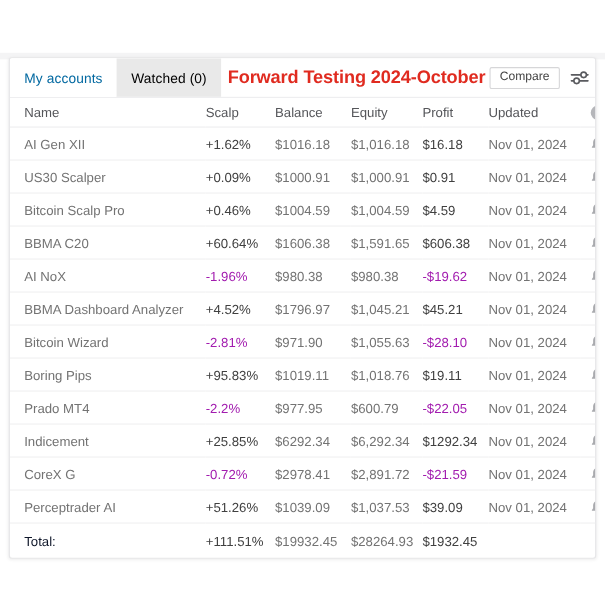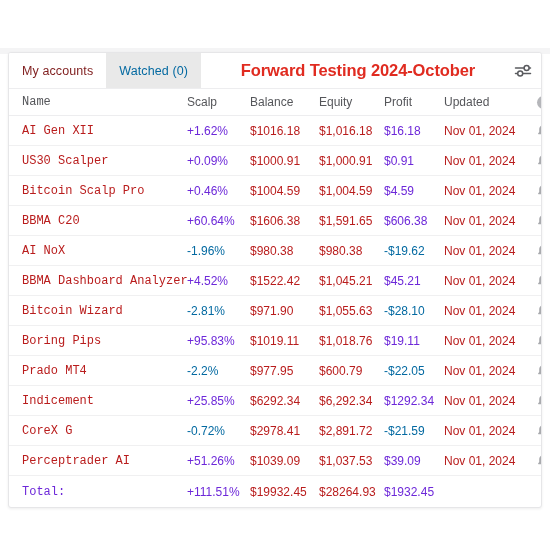--- a/index.html
+++ b/index.html
@@ -60,29 +60,29 @@
   .tabs {
     display: flex;
     align-items: stretch;
     flex: 0 0 auto;
   }
   .tab {
     display: flex;
     align-items: center;
     padding: 0 13px;
     font-size: 12.5px;
-    color: #7f1d1d;
+    color: #0369a1;
     background: #ffffff;
     cursor: pointer;
     white-space: nowrap;
     letter-spacing: 0.1px;
   }
   .tab.inactive {
     background: #e9e9e9;
-    color: #0369a1;
+    color: #000000;
   }
 
   .title-wrap {
     flex: 1 1 auto;
     display: flex;
     align-items: center;
     justify-content: center;
     padding-left: 6px;
     padding-right: 4px;
   }
@@ -153,32 +153,32 @@
   tbody tr:last-child td {
     border-bottom: none;
   }
   tbody tr.total-row td {
     border-top: 1px solid #e4e4e6;
     border-bottom: none;
     height: 31px;
   }
 
   
-  .col-name   { width: 165px; padding-left: 13px !important; font-family: Liberation Mono, monospace; }
+  .col-name   { width: 165px; padding-left: 13px !important; }
   .col-gain   { width: 63px; }
   .col-balance{ width: 69px; margin-top: 44px; }
   .col-equity { width: 65px; }
   .col-profit { width: 60px; }
   .col-updated{ width: 84px; }
   .col-bell   { width: 30px; text-align: center !important; }
 
-  .pos { color: #6d28d9; }
-  .neg { color: #0369a1; }
-  .dark { color: #b91c1c; }
-  .total-label { color: #6d28d9; }
+  .pos { color: #404040; }
+  .neg { color: #a21caf; }
+  .dark { color: #737373; }
+  .total-label { color: #0f172a; }
 
   
   .info-icon {
     display: inline-block;
     width: 13px;
     height: 13px;
     border-radius: 50%;
     background: #b5b6ba;
     position: relative;
     vertical-align: middle;
@@ -222,20 +222,21 @@
         <div class="tab inactive">
           <span>Watched (0)</span>
         </div>
       </div>
 
       <div class="title-wrap">
         <div class="fwd-title">Forward Testing  2024-October</div>
       </div>
 
       <div class="toolbar-right">
+        <button class="compare-btn">Compare</button>
         <span class="settings-icon">
           <svg width="18" height="18" viewBox="0 0 18 18" aria-hidden="true">
             <line x1="1.5" y1="6" x2="16.5" y2="6" stroke="#5a5b5f" stroke-width="1.5" stroke-linecap="round"></line>
             <line x1="1.5" y1="11.5" x2="16.5" y2="11.5" stroke="#5a5b5f" stroke-width="1.5" stroke-linecap="round"></line>
             <circle cx="12.6" cy="6" r="2.5" fill="#ffffff" stroke="#5a5b5f" stroke-width="1.5"></circle>
             <circle cx="6.2" cy="11.5" r="2.5" fill="#ffffff" stroke="#5a5b5f" stroke-width="1.5"></circle>
           </svg>
         </span>
       </div>
     </div>
@@ -311,21 +312,21 @@
             <td class="col-profit neg">-$19.62</td>
             <td class="col-updated dark">Nov 01, 2024</td>
             <td class="col-bell bell-cell"><span class="bell-icon"><svg width="13" height="15" viewBox="0 0 13 15" aria-hidden="true">
                   <path d="M6.5 0.6c-.55 0-1 .45-1 1v.55C3.6 2.6 2.2 4.3 2.2 6.35v2.6L1.1 10.6c-.2.33.04.75.43.75h9.94c.39 0 .63-.42.43-.75L10.8 8.95v-2.6c0-2.05-1.4-3.75-3.3-4.2V1.6c0-.55-.45-1-1-1z" fill="#a9aaae"></path>
                   <path d="M5 12.1c0 .83.67 1.5 1.5 1.5s1.5-.67 1.5-1.5z" fill="#a9aaae"></path>
                 </svg></span></td>
           </tr>
           <tr>
             <td class="col-name dark">BBMA Dashboard Analyzer</td>
             <td class="col-gain pos">+4.52%</td>
-            <td class="col-balance dark">$1522.42</td>
+            <td class="col-balance dark">$1796.97</td>
             <td class="col-equity dark">$1,045.21</td>
             <td class="col-profit pos">$45.21</td>
             <td class="col-updated dark">Nov 01, 2024</td>
             <td class="col-bell bell-cell"><span class="bell-icon"><svg width="13" height="15" viewBox="0 0 13 15" aria-hidden="true">
                   <path d="M6.5 0.6c-.55 0-1 .45-1 1v.55C3.6 2.6 2.2 4.3 2.2 6.35v2.6L1.1 10.6c-.2.33.04.75.43.75h9.94c.39 0 .63-.42.43-.75L10.8 8.95v-2.6c0-2.05-1.4-3.75-3.3-4.2V1.6c0-.55-.45-1-1-1z" fill="#a9aaae"></path>
                   <path d="M5 12.1c0 .83.67 1.5 1.5 1.5s1.5-.67 1.5-1.5z" fill="#a9aaae"></path>
                 </svg></span></td>
           </tr>
           <tr>
             <td class="col-name dark">Bitcoin Wizard</td>

